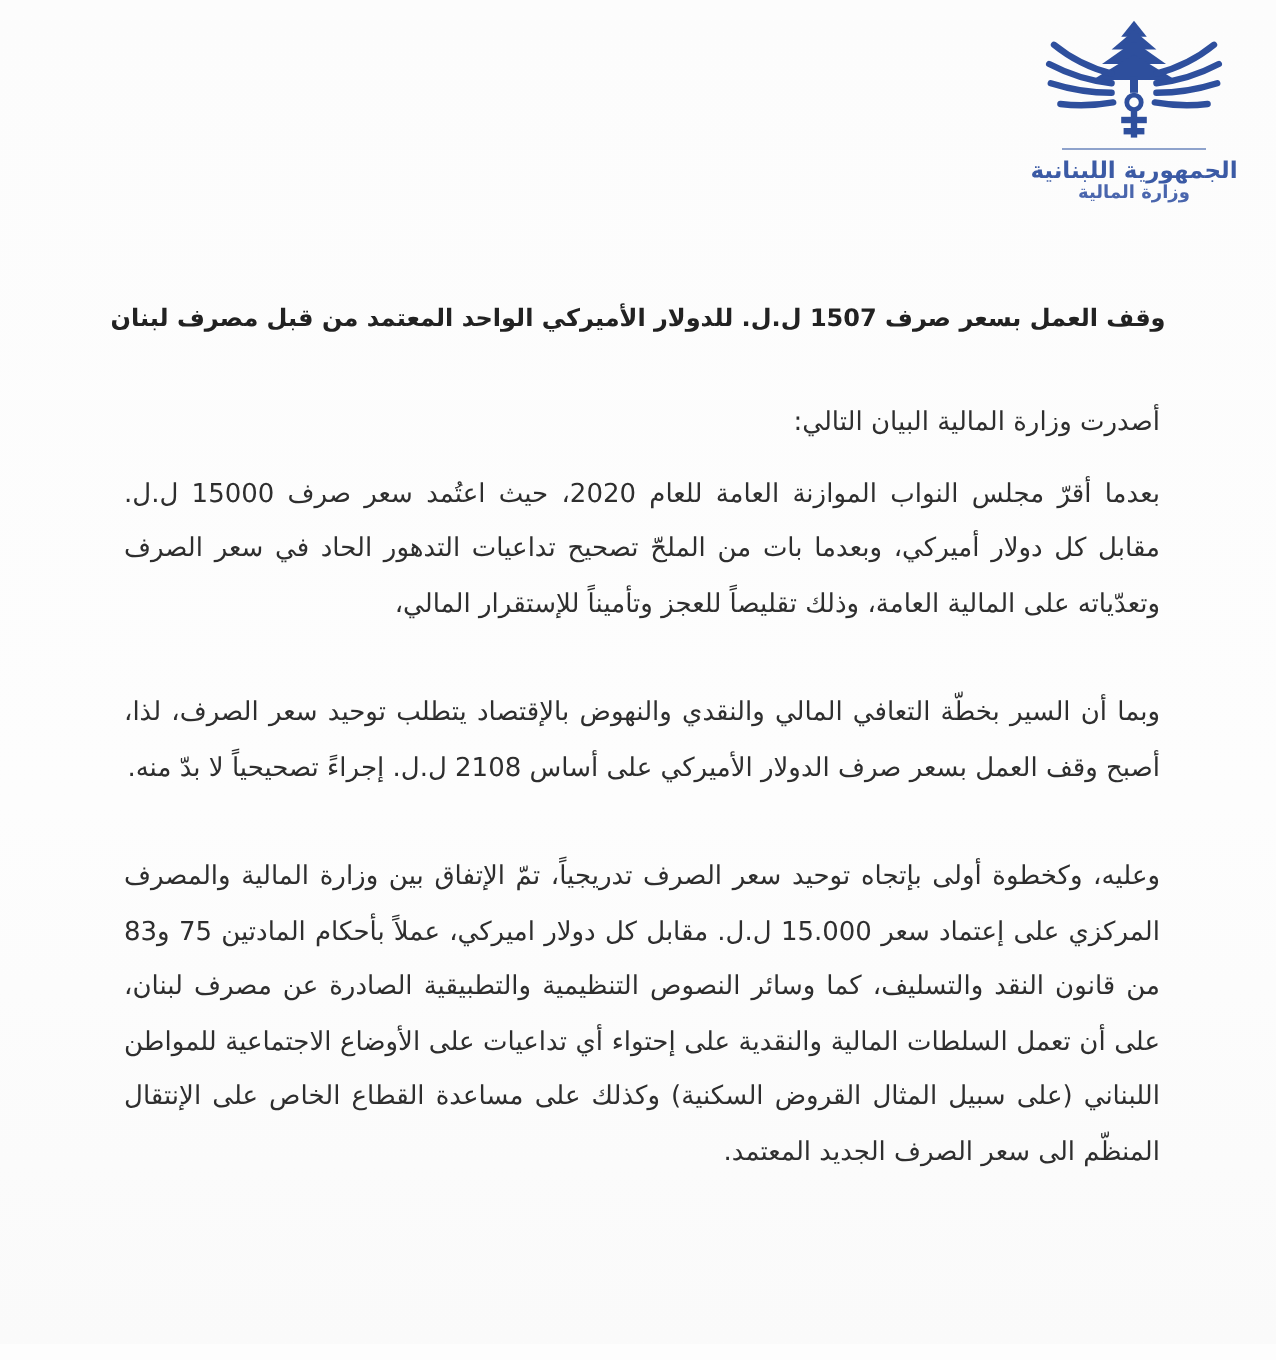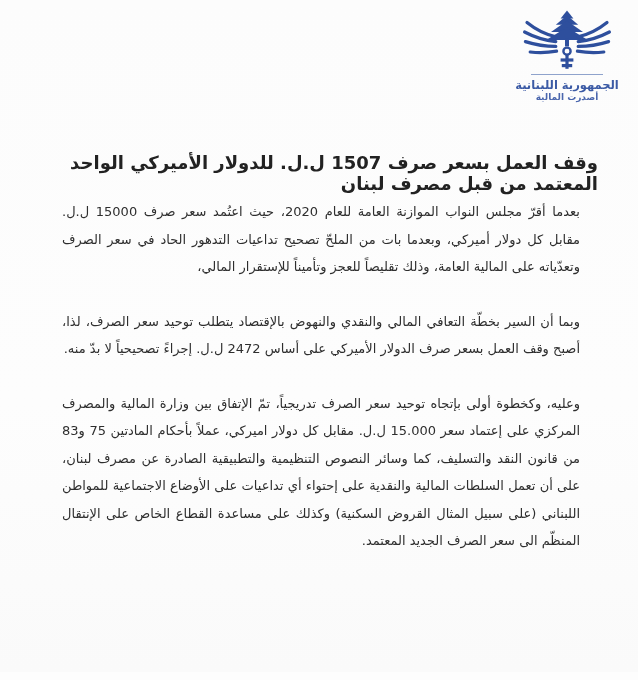--- a/index.html
+++ b/index.html
@@ -41,21 +41,22 @@
     font-size:9px;
     font-weight:bold;
     line-height:1.3;
     direction:rtl;
   }
   
   .doc-title{
     position:absolute;
     top:152px;left:40px;right:40px;
     direction:rtl;
-    font-size:18px;
+    text-align:center;
+    font-size:12px;
     font-weight:bold;
     color:#222;
   }
   .doc-body{
     position:absolute;
     top:198px;
     right:58px;left:62px;
     direction:rtl;
     font-size:13px;
     line-height:27.5px;
@@ -95,24 +96,25 @@
         </g>
 
         <circle cx="60" cy="54" r="4.5" fill="none" stroke-width="3"></circle>
         <rect x="58" y="58" width="4" height="18" stroke="none"></rect>
         <rect x="52" y="63" width="16" height="4" stroke="none"></rect>
         <rect x="53.5" y="70" width="13" height="4" stroke="none"></rect>
       </g>
     </svg>
     <div class="letterhead-rule"></div>
     <div class="letterhead-republic">الجمهورية اللبنانية</div>
-    <div class="letterhead-ministry">أصدرت المالية</div>
+    <div class="letterhead-ministry">وزارة المالية</div>
   </div>
 
   <div class="doc-title">وقف العمل بسعر صرف 1507 ل.ل. للدولار الأميركي الواحد المعتمد من قبل مصرف لبنان</div>
 
   <div class="doc-body">
+    <p class="intro-line">أصدرت وزارة المالية البيان التالي:</p>
     <p class="body-paragraph">بعدما أقرّ مجلس النواب الموازنة العامة للعام 2020، حيث اعتُمد سعر صرف 15000 ل.ل. مقابل كل دولار أميركي، وبعدما بات من الملحّ تصحيح تداعيات التدهور الحاد في سعر الصرف وتعدّياته على المالية العامة، وذلك تقليصاً للعجز وتأميناً للإستقرار المالي،</p>
-    <p class="body-paragraph">وبما أن السير بخطّة التعافي المالي والنقدي والنهوض بالإقتصاد يتطلب توحيد سعر الصرف، لذا، أصبح وقف العمل بسعر صرف الدولار الأميركي على أساس 2472 ل.ل. إجراءً تصحيحياً لا بدّ منه.</p>
+    <p class="body-paragraph">وبما أن السير بخطّة التعافي المالي والنقدي والنهوض بالإقتصاد يتطلب توحيد سعر الصرف، لذا، أصبح وقف العمل بسعر صرف الدولار الأميركي على أساس 2108 ل.ل. إجراءً تصحيحياً لا بدّ منه.</p>
     <p class="body-paragraph">وعليه، وكخطوة أولى بإتجاه توحيد سعر الصرف تدريجياً، تمّ الإتفاق بين وزارة المالية والمصرف المركزي على إعتماد سعر 15.000 ل.ل. مقابل كل دولار اميركي، عملاً بأحكام المادتين 75 و83 من قانون النقد والتسليف، كما وسائر النصوص التنظيمية والتطبيقية الصادرة عن مصرف لبنان، على أن تعمل السلطات المالية والنقدية على إحتواء أي تداعيات على الأوضاع الاجتماعية للمواطن اللبناني (على سبيل المثال القروض السكنية) وكذلك على مساعدة القطاع الخاص على الإنتقال المنظّم الى سعر الصرف الجديد المعتمد.</p>
   </div>
 
 </div>
 
 </body></html>

